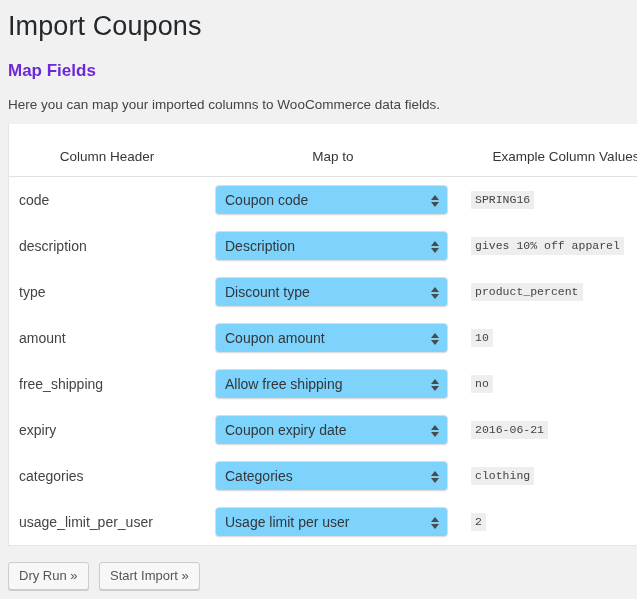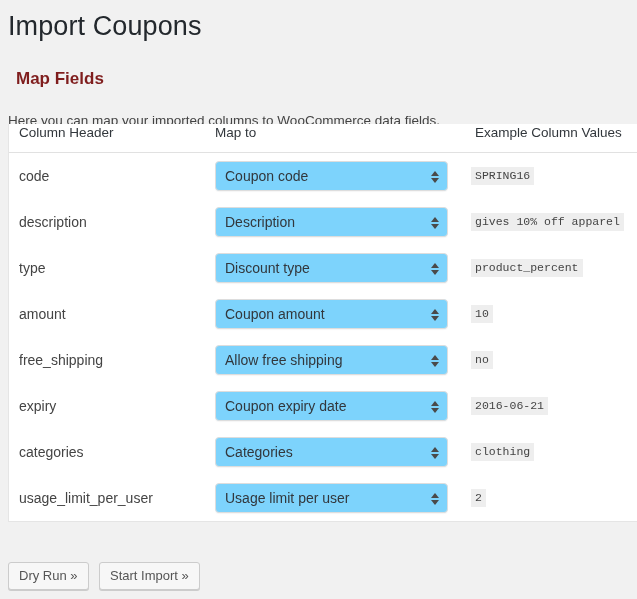--- a/index.html
+++ b/index.html
@@ -23,22 +23,22 @@
     color: #23282d;
     line-height: 1.3;
     margin: 0;
     padding: 9px 0 0 8px;
     letter-spacing: 0.1px;
   }
 
   .section-title {
     font-size: 17px;
     font-weight: bold;
-    color: #7f1d1d;
-    margin: 8px;
+    color: #6d28d9;
+    margin: 0;
     padding: 16px 0 0 8px;
     line-height: 1.3;
   }
 
   .section-desc {
     font-size: 13.5px;
     color: #444;
     margin: 0;
     padding: 14px 0 0 8px;
     line-height: 1.4;
@@ -60,25 +60,25 @@
     border-collapse: collapse;
     width: 100%;
     table-layout: fixed;
   }
 
   table.map-table col.c-header { width: 196px; }
   table.map-table col.c-mapto  { width: 256px; }
   table.map-table col.c-values { width: auto; }
 
   table.map-table thead th {
-    text-align: left;
+    text-align: center;
     font-size: 13.5px;
     font-weight: 400;
     color: #32373c;
-    padding: 1px 10px 12px 10px;
+    padding: 25px 10px 12px 10px;
     border-bottom: 1px solid #e1e1e1;
     white-space: nowrap;
   }
   table.map-table thead th.th-values { padding-left: 14px; }
 
   table.map-table tbody td {
     padding: 0 10px;
     height: 46px;
     vertical-align: middle;
     font-size: 13.5px;

